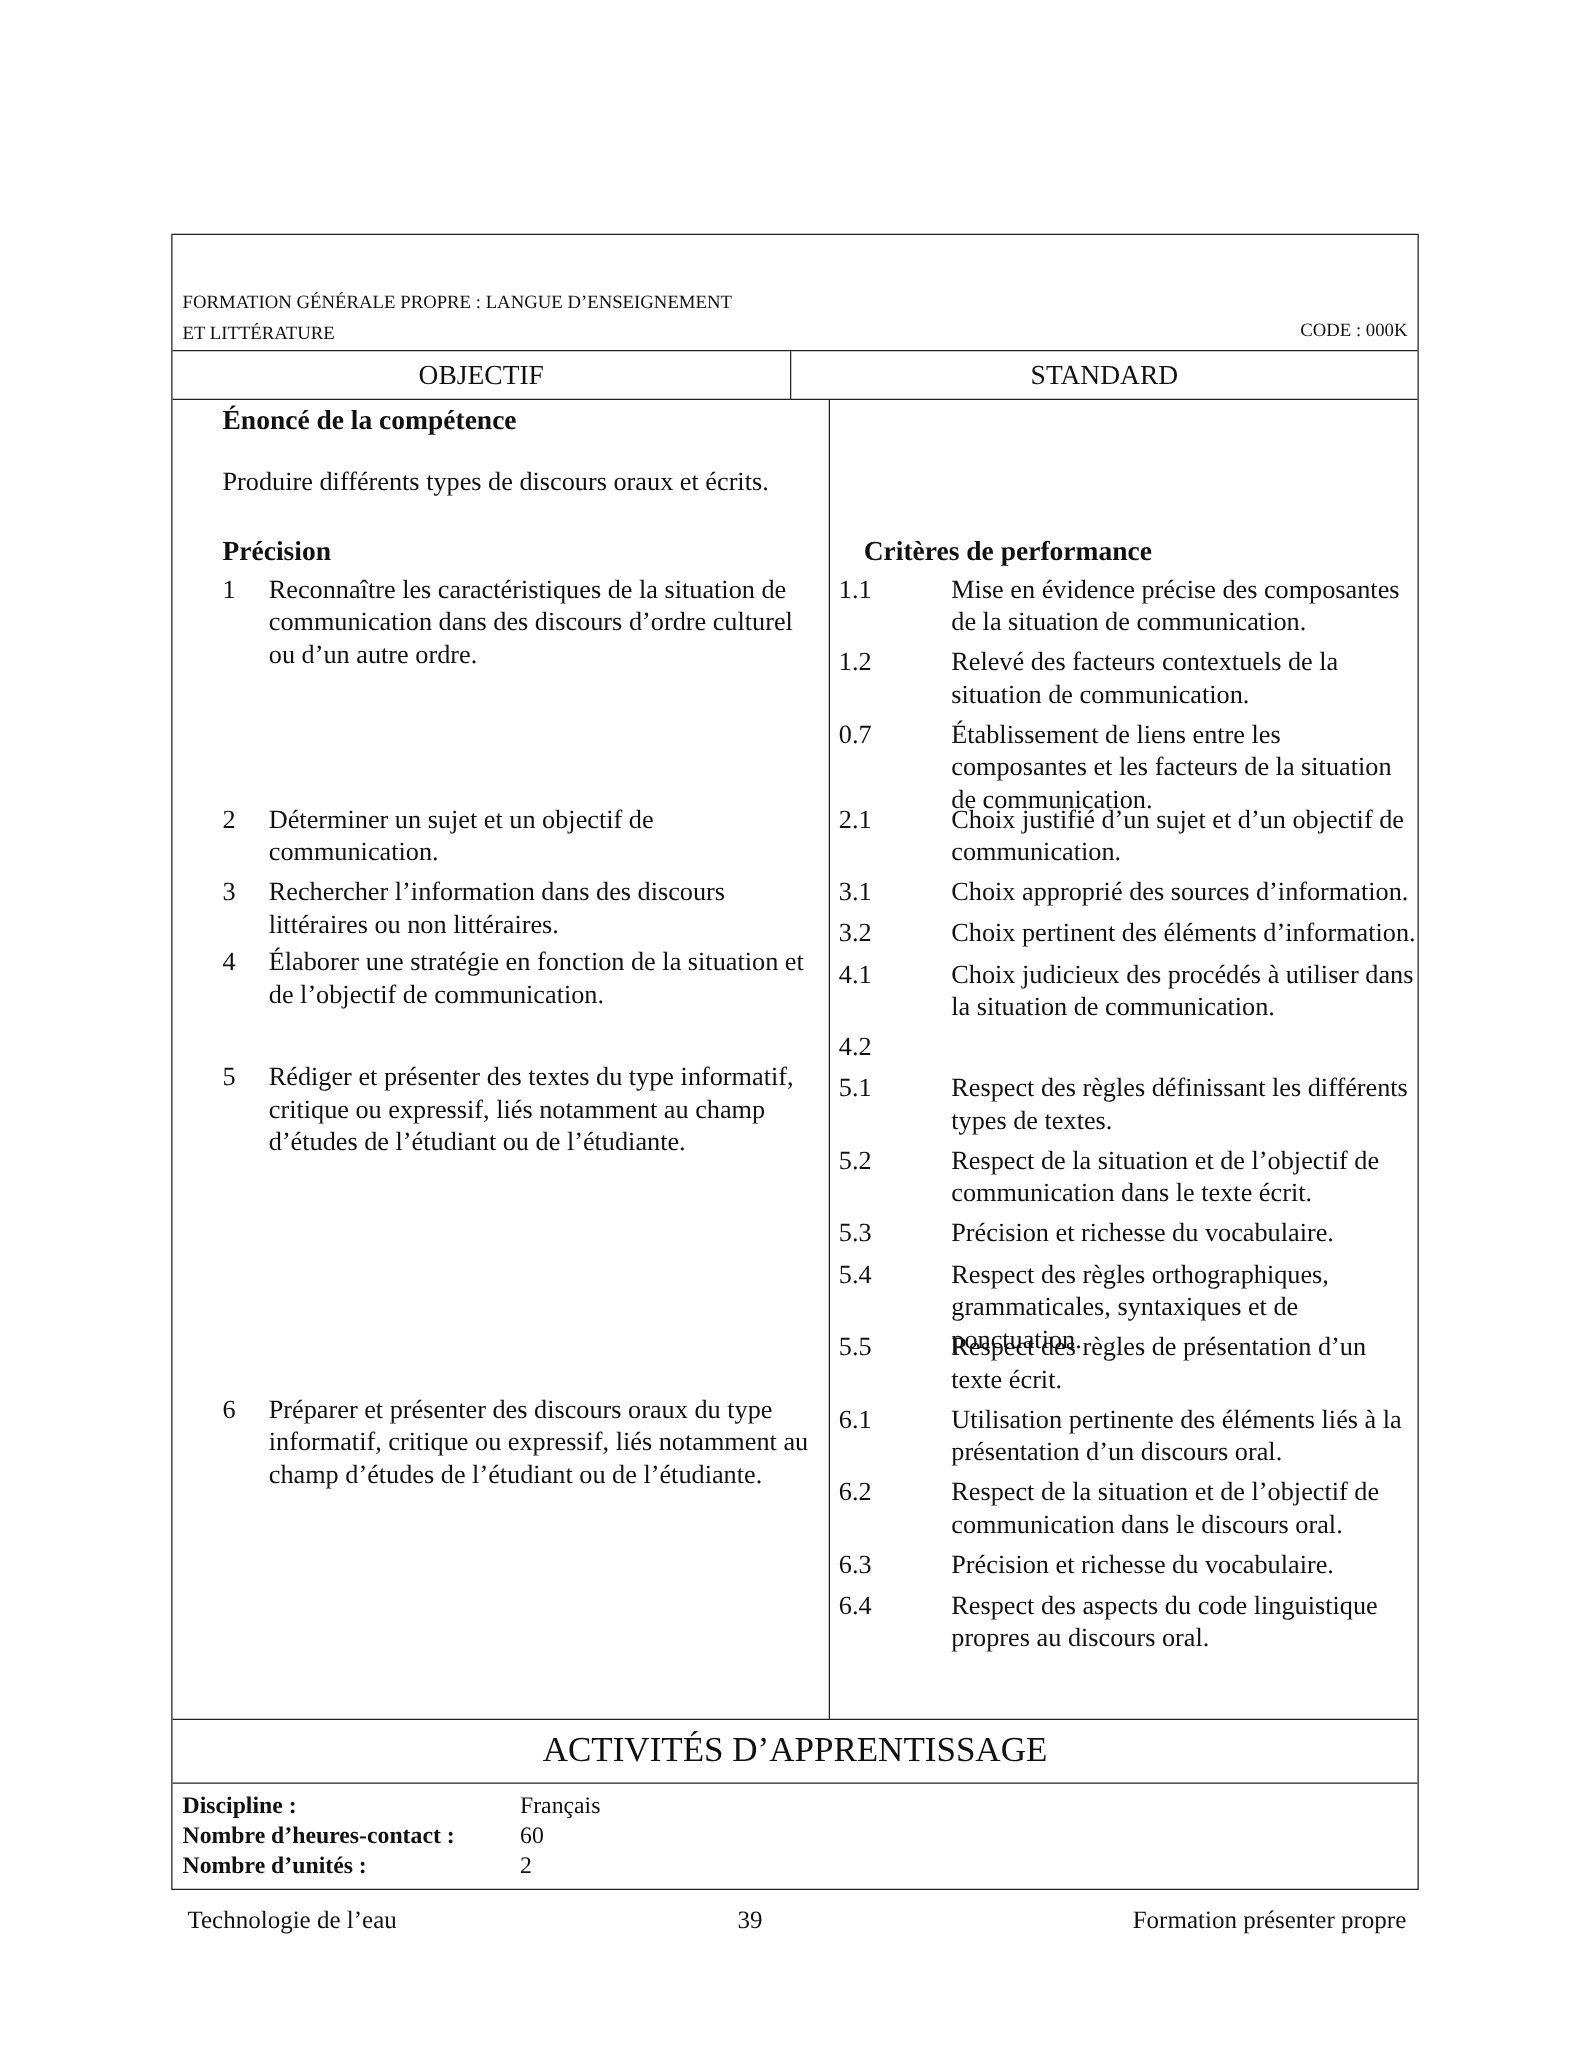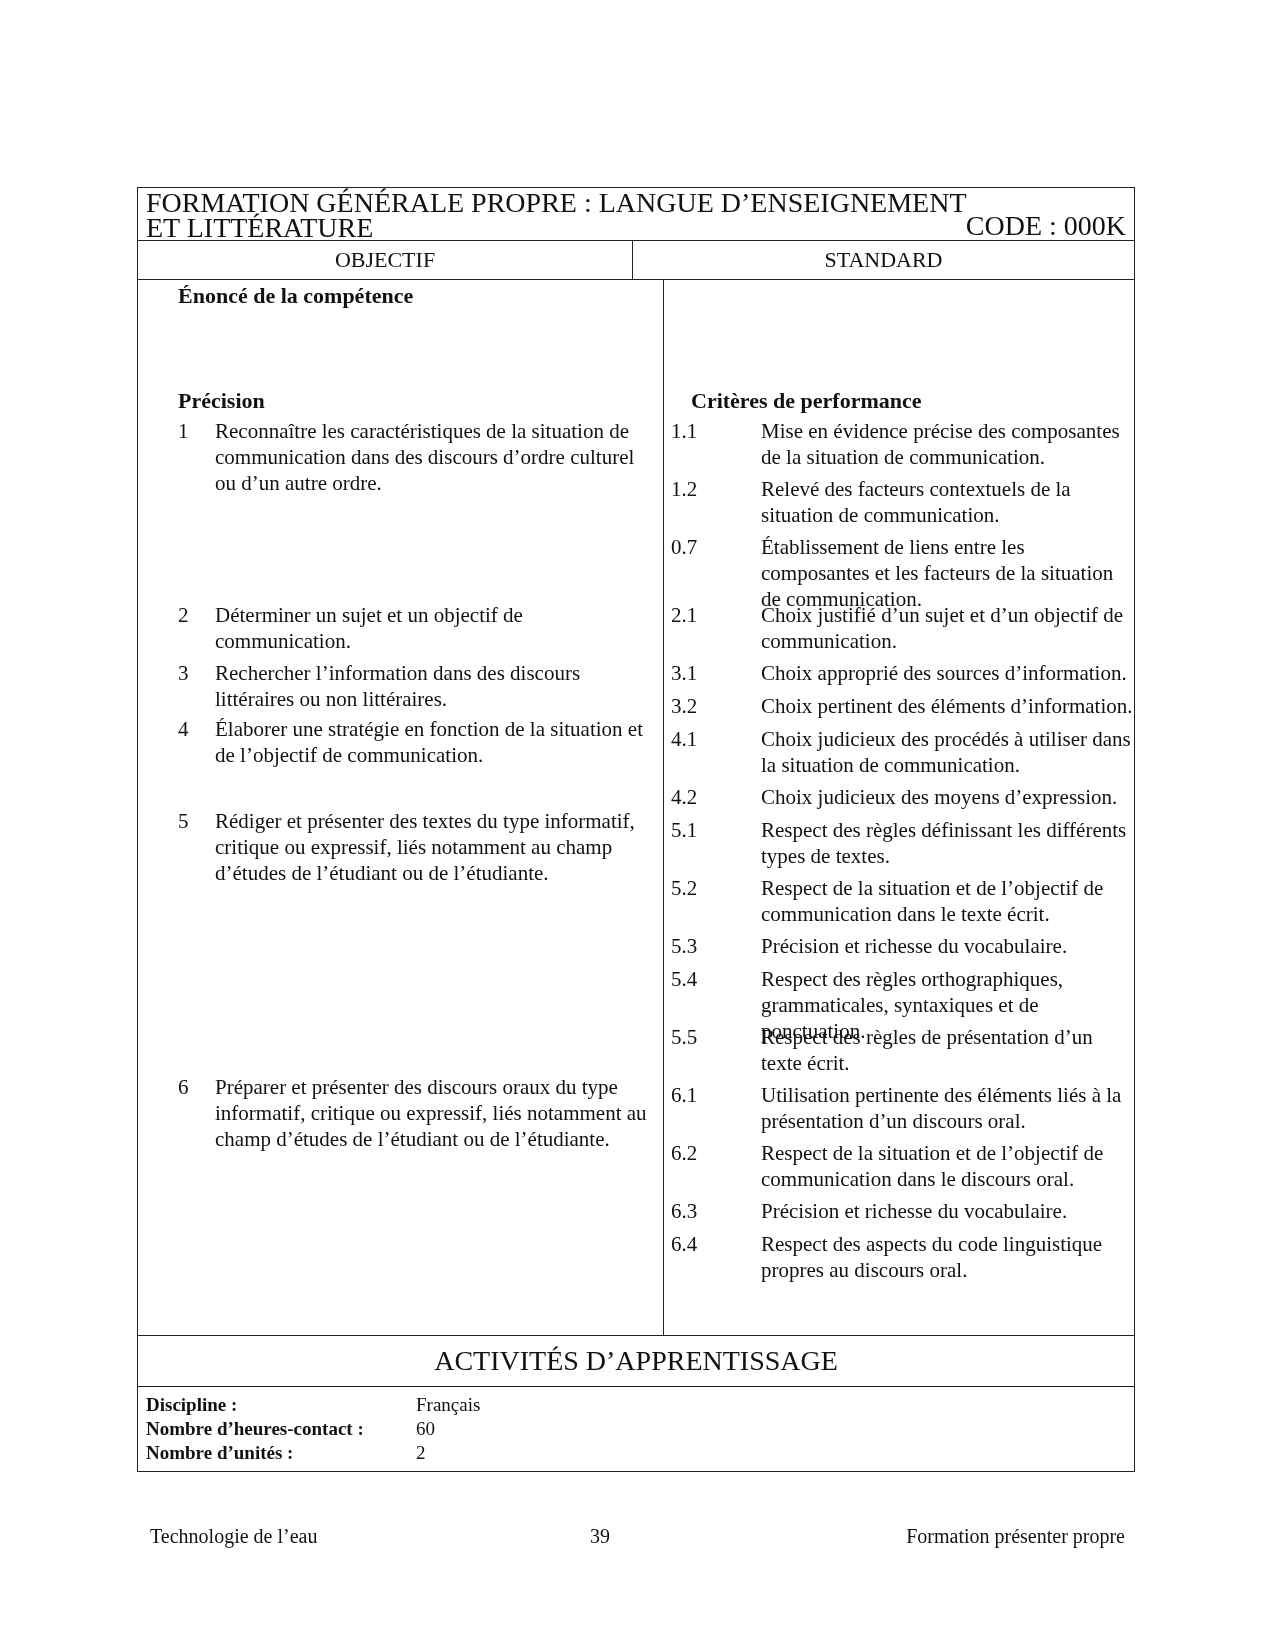--- a/index.html
+++ b/index.html
@@ -1,18 +1,18 @@
 <!DOCTYPE html>
 <html><head>
 <meta charset="utf-8">
 <style>
   html, body { margin:0; padding:0; background:#fff; }
   body { width:1275px; height:1650px; position:relative; font-family:"Liberation Serif", serif; color:#111; }
   .frame { position:absolute; left:137px; top:187px; width:996px; border:1.5px solid #222; }
-  .title-row { padding:2px 8px 0 8px; font-size:28px; line-height:25px; border-bottom:1.5px solid #222; position:relative; height:50px; }
+  .title-row { padding:2px 8px 0 8px; font-size:15px; line-height:25px; border-bottom:1.5px solid #222; position:relative; height:50px;margin-top:40px; }
   .title-row .code { position:absolute; right:8px; bottom:2px; }
   .cols-head { display:flex; border-bottom:1.5px solid #222; height:38px; font-size:22px; }
   .cols-head div { display:flex; align-items:center; justify-content:center; }
   .left { width:494px; border-right:1.5px solid #222; }
   .right { flex:1; }
   .main { display:flex; }
   .main .left { padding:0 8px; box-sizing:border-box; position:relative; height:1055px;margin-left:32px; }
   .main .right { padding:0 7px; box-sizing:border-box; position:relative; height:1055px; }
   .bold { font-weight:bold; }
   .lbl { font-size:22px; }
@@ -37,20 +37,21 @@
     <div>ET LITTÉRATURE</div>
     <span class="code">CODE : 000K</span>
   </div>
   <div class="cols-head">
     <div class="left">OBJECTIF</div>
     <div class="right">STANDARD</div>
   </div>
   <div class="main">
     <div class="left">
       <div class="lbl bold" style="position:absolute;top:3px;left:8px;">Énoncé de la compétence</div>
+      <div class="txt" style="position:absolute;top:52px;left:8px;">Produire différents types de discours oraux et écrits.</div>
       <div class="lbl bold" style="position:absolute;top:108px;left:8px;">Précision</div>
       <div id="elements">
           <div class="item" style="top: 138px;">
             <span class="n">1</span>
             <span>Reconnaître les caractéristiques de la situation de communication dans des discours d’ordre culturel ou d’un autre ordre.</span>
           </div>
           <div class="item" style="top: 322px;">
             <span class="n">2</span>
             <span>Déterminer un sujet et un objectif de communication.</span>
           </div>
@@ -98,21 +99,20 @@
           <div class="crit" style="top: 413px;">
             <span class="n">3.2</span>
             <span>Choix pertinent des éléments d’information.</span>
           </div>
           <div class="crit" style="top: 446px;">
             <span class="n">4.1</span>
             <span>Choix judicieux des procédés à utiliser dans la situation de communication.</span>
           </div>
           <div class="crit" style="top: 504px;">
             <span class="n">4.2</span>
-            <span>Choix judicieux des moyens d’expression.</span>
           </div>
           <div class="crit" style="top: 537px;">
             <span class="n">5.1</span>
             <span>Respect des règles définissant les différents types de textes.</span>
           </div>
           <div class="crit" style="top: 595px;">
             <span class="n">5.2</span>
             <span>Respect de la situation et de l’objectif de communication dans le texte écrit.</span>
           </div>
           <div class="crit" style="top: 653px;">

